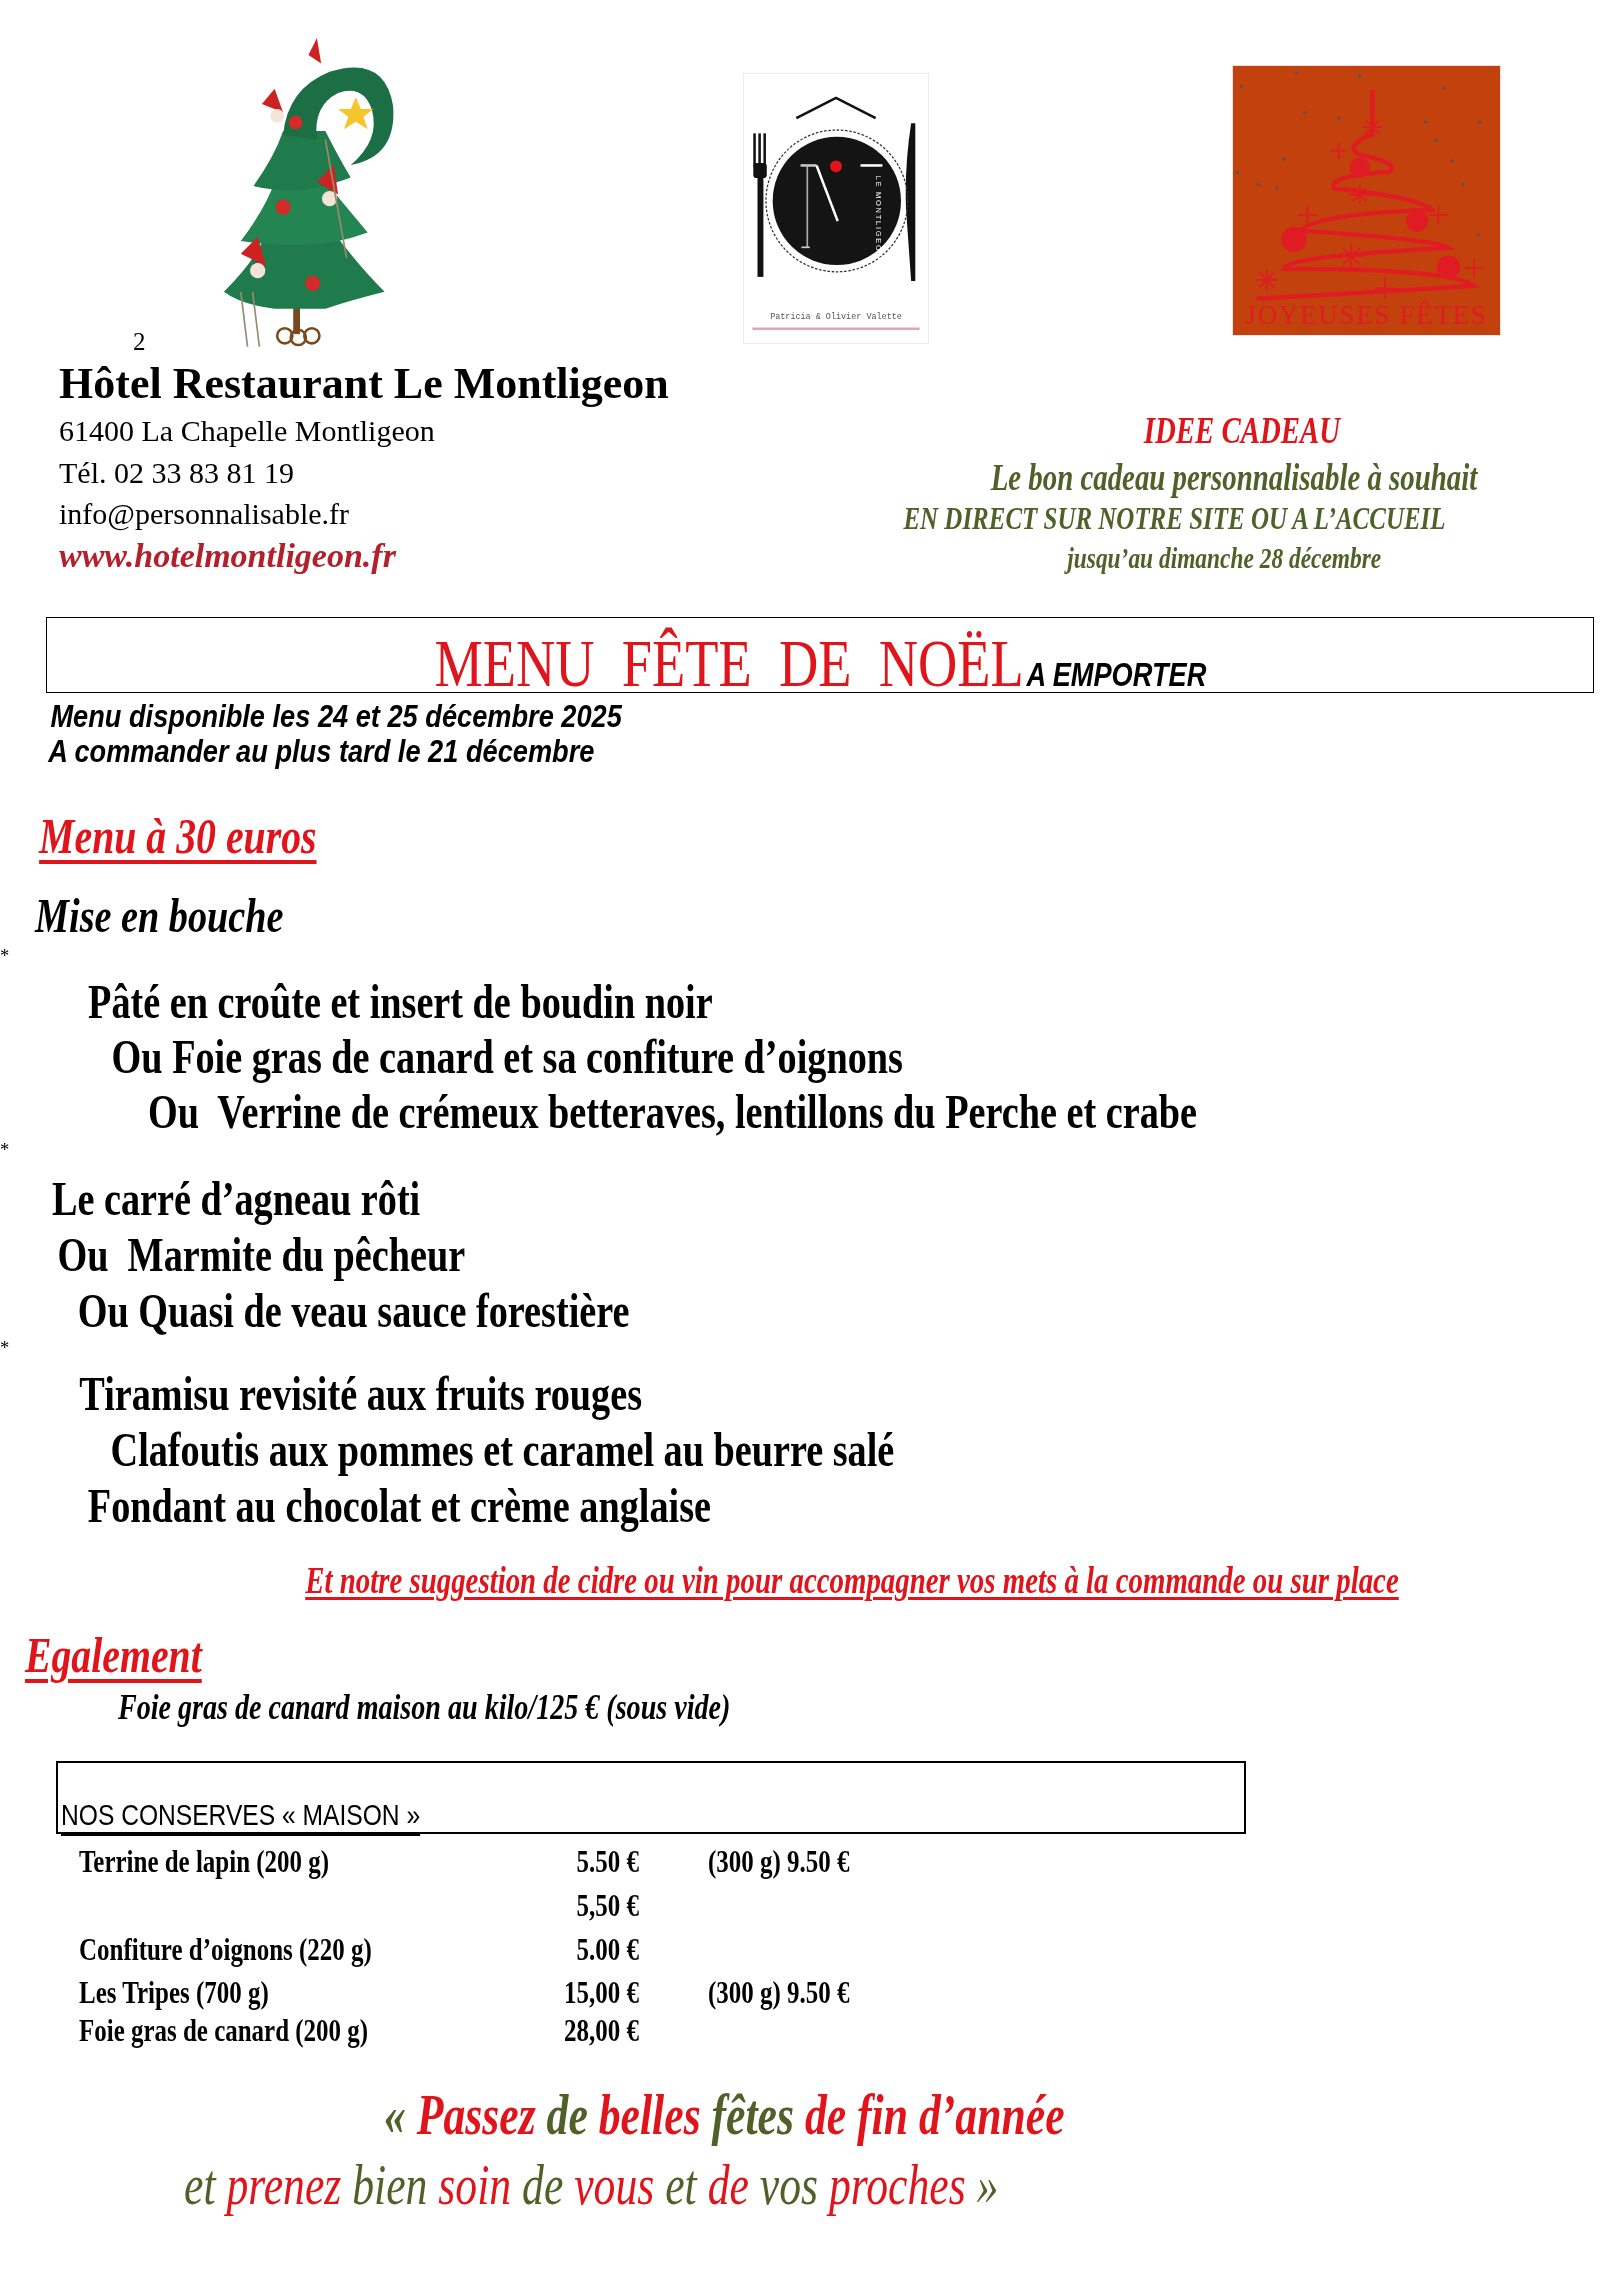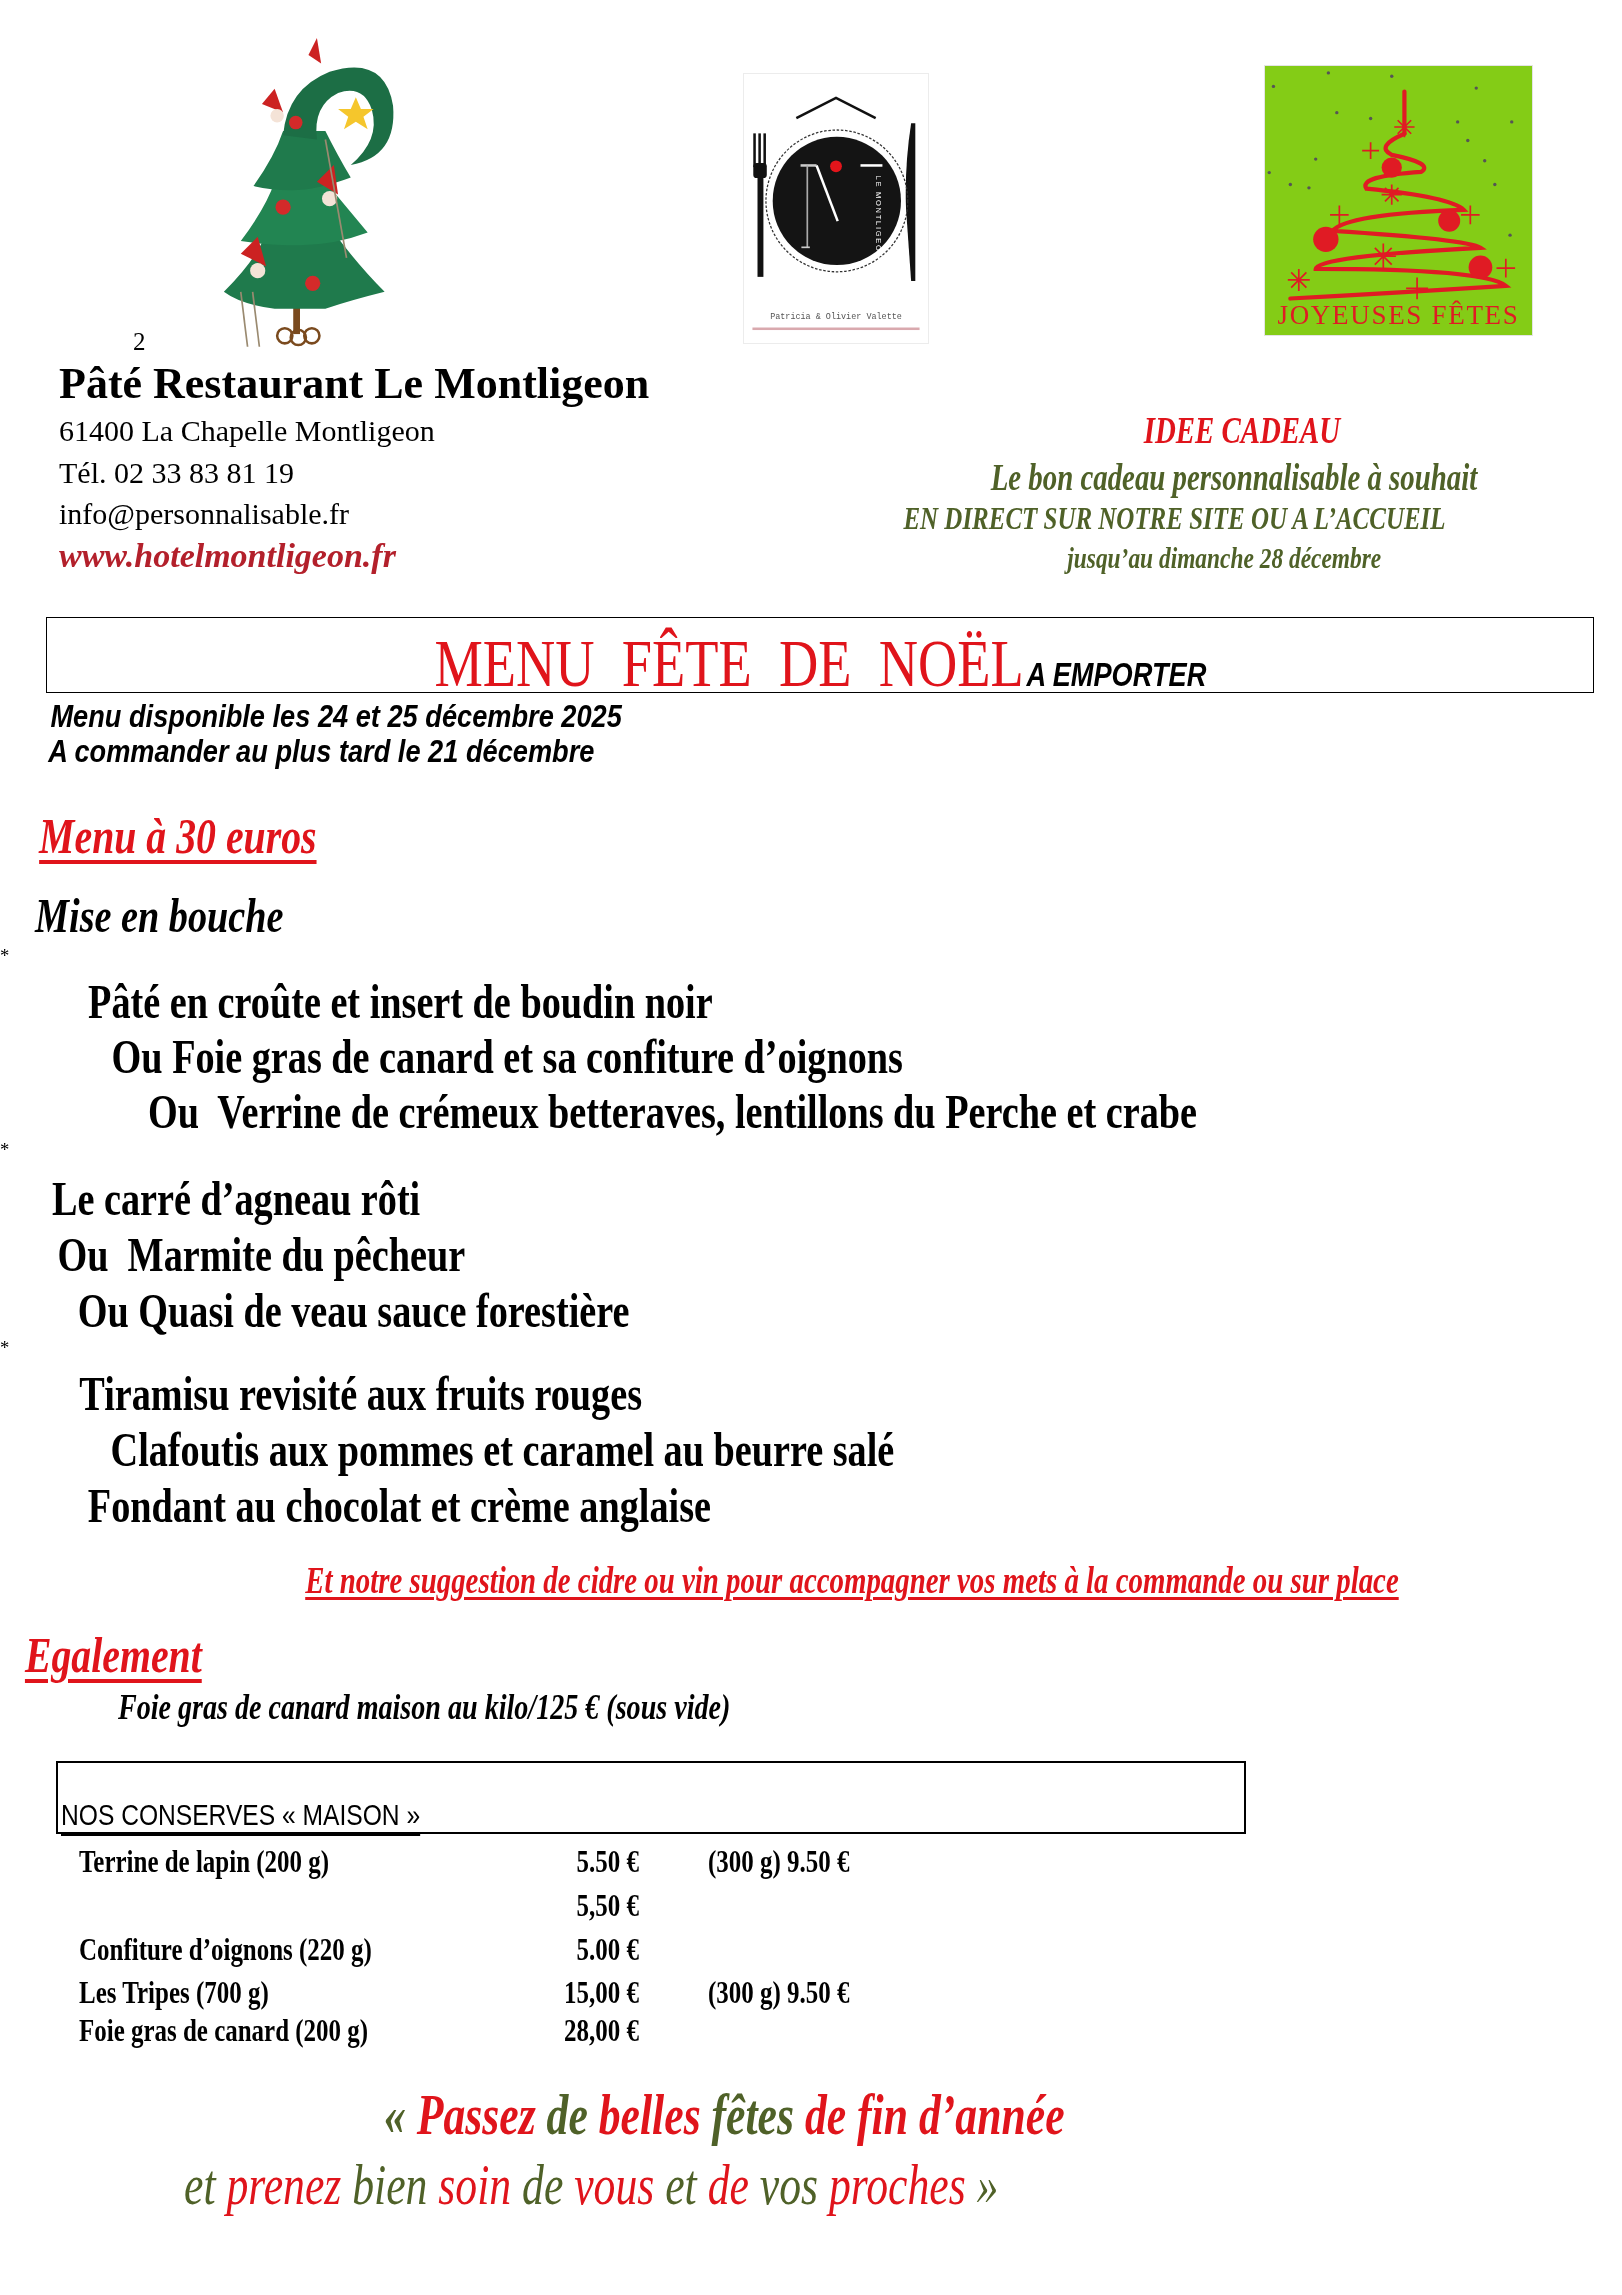--- a/index.html
+++ b/index.html
@@ -20,21 +20,21 @@
   #address { top: 414px; }
   #phone { top: 456px; }
   #email { top: 497px; }
   #website { left: 59px; top: 537px; font-size: 34px; font-weight: bold; font-style: italic; }
 
   
   #xmas-tree { left: 190px; top: 38px; width: 220px; height: 313px; }
   
   #logo { left: 743px; top: 73px; width: 184px; height: 269px; border: 0.8px solid #ececec; background: #fff; }
   
-  #greeting-card { left: 1264px; top: 65px; width: 267px; height: 269px; border: 1.7px solid #e4e4e4; background:#84cc16;text-decoration:underline; }
+  #greeting-card { left: 1232px; top: 65px; width: 267px; height: 269px; border: 1.7px solid #e4e4e4; background:#c2410c;text-decoration:underline; }
 
   
   #gift-title { left: 1014px; width: 456px; top: 409px; text-align: center; font-size: 37px; font-weight: bold; font-style: italic; text-decoration: underline; text-decoration-thickness: 3.4px; text-underline-offset: 5px; }
   .gift-line { font-weight: bold; font-style: italic; text-align: center; }
   #gift-line1 { left: 879px; width: 710px; top: 456px; font-size: 37px; }
   #gift-line2 { left: 794px; width: 760px; top: 500px; font-size: 32px; }
   #gift-line3 { left: 929px; width: 591px; top: 541px; font-size: 30px; }
 
   
   #title-box { left: 46px; top: 617px; width: 1548px; height: 76px; border: 1.7px solid #000; box-sizing: border-box; }
@@ -102,21 +102,21 @@
       <circle cx="80" cy="275" r="9" fill="#f4e3d7"></circle>
     <path d="M140 20 L150 0 L155 30Z" fill="#c22"></path>
 
     <line x1="60" y1="300" x2="68" y2="365" stroke="#9a8a70" stroke-width="2"></line>
     <line x1="74" y1="300" x2="82" y2="365" stroke="#9a8a70" stroke-width="2"></line>
     <line x1="160" y1="120" x2="185" y2="260" stroke="#9a8a70" stroke-width="2"></line>
   </svg>
 </div>
 
 <div class="abs" id="page-number">2</div>
-<div class="abs" id="hotel-name">Pâté Restaurant Le Montligeon</div>
+<div class="abs" id="hotel-name">Hôtel Restaurant Le Montligeon</div>
 <div class="abs contact" id="address">61400 La Chapelle Montligeon</div>
 <div class="abs contact" id="phone">Tél. 02 33 83 81 19</div>
 <div class="abs contact" id="email">info@personnalisable.fr</div>
 <div class="abs dred" id="website">www.hotelmontligeon.fr</div>
 
 <div class="abs" id="logo">
   <svg width="184" height="269" viewBox="0 0 218 318">
     <polyline points="62,52 109,28 156,52" fill="none" stroke="#111" stroke-width="3"></polyline>
 
     <g>

